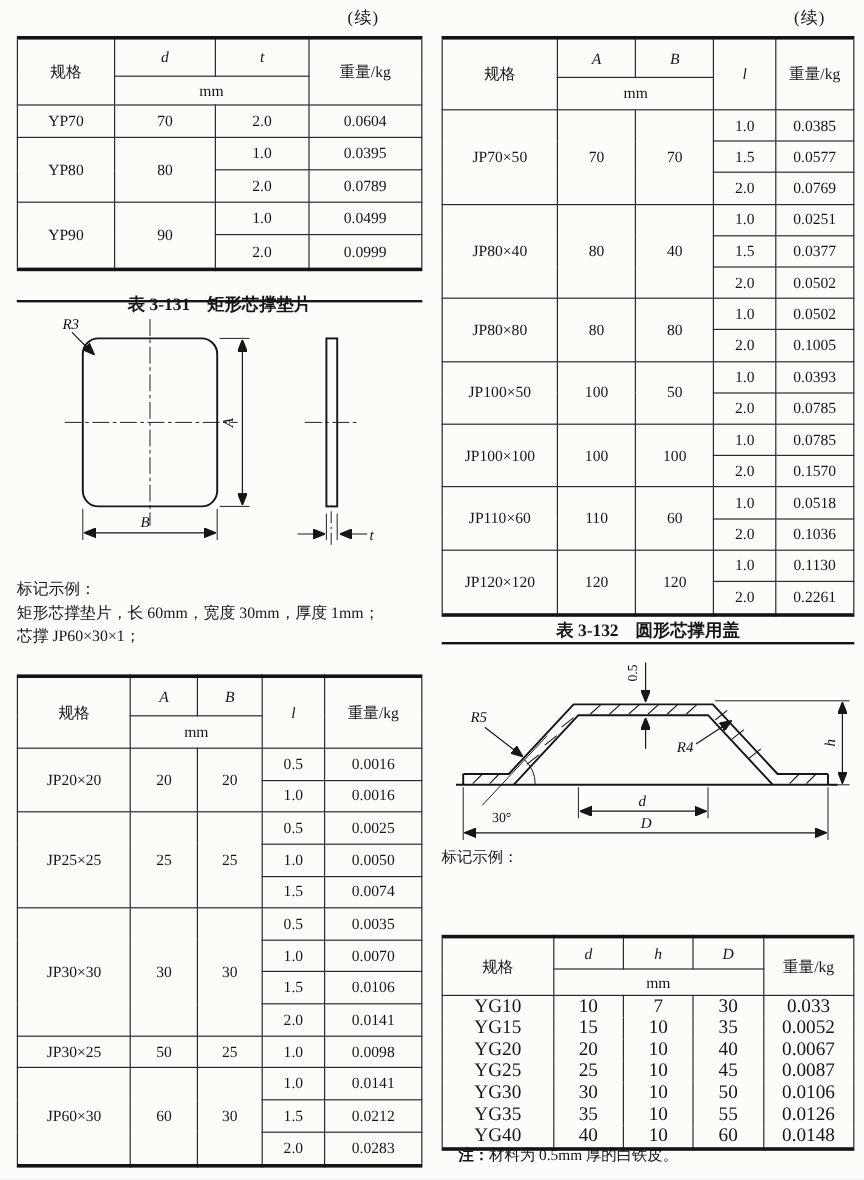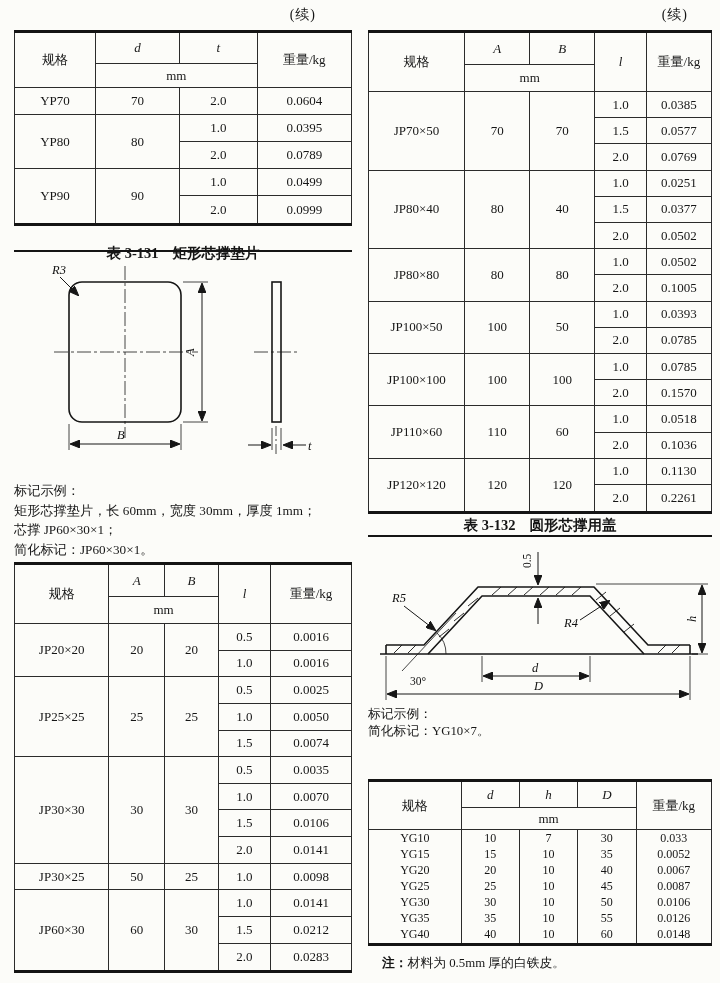--- a/index.html
+++ b/index.html
@@ -34,21 +34,21 @@
   .t-jp1 thead tr:first-child { height: 33px; }
   .t-jp1 thead tr:last-child  { height: 27px; }
 
   .t-jp2 { top: 30px;  height: 484px; }
   .t-jp2 thead tr:first-child { height: 33px; }
   .t-jp2 thead tr:last-child  { height: 27px; }
 
   .t-yg  { top: 779px; height: 167px; }
   .t-yg  thead tr:first-child { height: 27px; }
   .t-yg  thead tr:last-child  { height: 22px; }
-  .t-yg  tbody td { border-top: none; border-bottom: none; font-size: 12px; }
+  .t-yg  tbody td { border-top: none; border-bottom: none; font-size: 16px; }
 
   .caption { position: absolute; width: 100%; text-align: center; font-weight: bold; font-size: 14.5px; white-space: nowrap; }
   .caption .sp { display: inline-block; width: 14px; }
   .cap-131 { top: 244px; }
   .cap-132 { top: 516px; }
   .rule { position: absolute; width: 100%; border-top: 2.5px solid #151515; }
   .rule-l { top: 250px; }
   .rule-r { top: 535px; }
 
   .example { position: absolute; font-size: 13.2px; line-height: 19.5px; white-space: nowrap; }
@@ -155,21 +155,20 @@
       <line x1="267" y1="174" x2="267" y2="196" stroke-width="0.8"></line>
       <line x1="234" y1="191" x2="256" y2="191" stroke-width="1" marker-end="url(#f1e)"></line>
       <line x1="292" y1="191" x2="270" y2="191" stroke-width="1" marker-end="url(#f1e)"></line>
       <text x="294" y="196">t</text>
     </svg>
 
     <div class="example ex-l">
       <div>标记示例：</div>
       <div>矩形芯撑垫片，长 60mm，宽度 30mm，厚度 1mm；</div>
       <div>芯撑 JP60×30×1；</div>
-      <div>简化标记：JP60×30×1。</div>
     </div>
 
     <table class="tbl t-jp1">
       <colgroup>
           <col style="width:28%">
           <col style="width:16.5%">
           <col style="width:16%">
           <col style="width:15.5%">
           <col style="width:24%">
         </colgroup>
@@ -426,21 +425,20 @@
       <line x1="20" y1="156" x2="320" y2="156" stroke-width="1" marker-start="url(#f2s)" marker-end="url(#f2e)"></line>
       <text x="166" y="152">D</text>
       <line x1="228" y1="46" x2="340" y2="46" stroke-width="0.8"></line>
       <line x1="324" y1="116" x2="340" y2="116" stroke-width="0.8"></line>
       <line x1="334" y1="48" x2="334" y2="114" stroke-width="1" marker-start="url(#f2s)" marker-end="url(#f2e)"></line>
       <text transform="rotate(-90 328 84)" x="328" y="84">h</text>
     </svg>
 
     <div class="example ex-r">
       <div>标记示例：</div>
-      <div>简化标记：YG10×7。</div>
     </div>
 
     <table class="tbl t-yg">
       <colgroup>
           <col style="width:27%">
           <col style="width:17%">
           <col style="width:17%">
           <col style="width:17%">
           <col style="width:22%">
         </colgroup>

